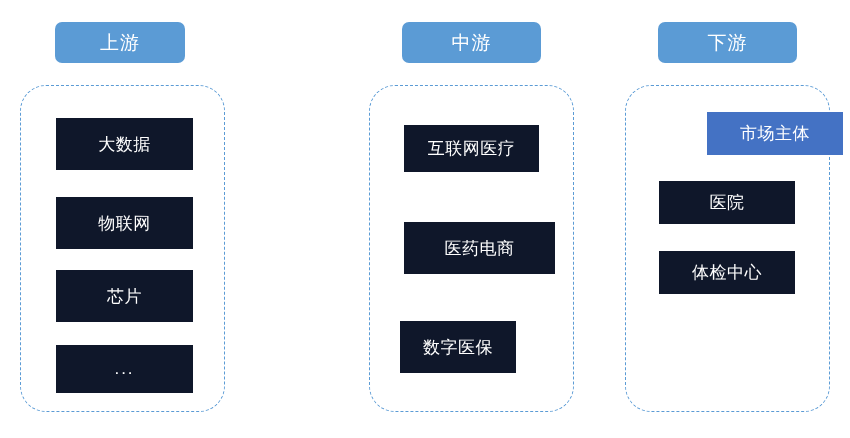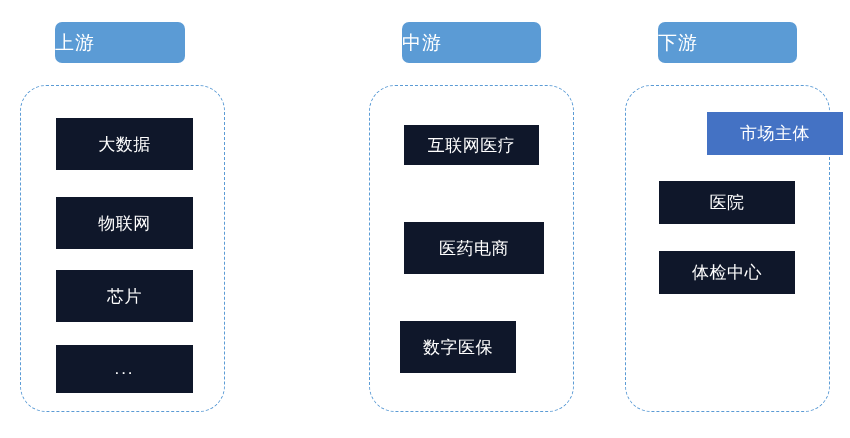--- a/index.html
+++ b/index.html
@@ -31,20 +31,21 @@
 
   
   .header-pill {
     position: absolute;
     height: 41px;
     border-radius: 7px;
     background: #5b9bd5;
     color: #ffffff;
     font-size: 19px;
     line-height: 41px;
+    text-align: center;
     letter-spacing: 1px;
     white-space: nowrap;
     box-sizing: border-box;
   }
 
   
   .dashed-box {
     position: absolute;
     border: 1.5px dashed #5b9bd5;
     border-radius: 26px;
@@ -83,22 +84,22 @@
       <div class="header-pill" style="left: 55px; top: 22px; width: 130px; height: 41px; line-height: 41px;">上游</div>
       <div class="dashed-box" style="left: 20px; top: 85px; width: 205px; height: 327px;"></div>
       <div class="item-box" style="left: 56px; top: 118px; width: 137px; height: 52px;">大数据</div>
       <div class="item-box" style="left: 56px; top: 197px; width: 137px; height: 52px;">物联网</div>
       <div class="item-box" style="left: 56px; top: 270px; width: 137px; height: 52px;">芯片</div>
       <div class="item-box ellipsis" style="left: 56px; top: 345px; width: 137px; height: 48px;">...</div>
     </div>
     <div class="column" style="left: 0px; width: 850px; margin-left: 44px;">
       <div class="header-pill" style="left: 358px; top: 22px; width: 139px; height: 41px; line-height: 41px;">中游</div>
       <div class="dashed-box" style="left: 325px; top: 85px; width: 205px; height: 327px;"></div>
-      <div class="item-box" style="left: 360px; top: 125px; width: 135px; height: 40px;">互联网医疗</div>
-      <div class="item-box" style="left: 360px; top: 222px; width: 140px; height: 52px;">医药电商</div>
+      <div class="item-box" style="left: 360px; top: 125px; width: 135px; height: 47px;">互联网医疗</div>
+      <div class="item-box" style="left: 360px; top: 222px; width: 151px; height: 52px;">医药电商</div>
       <div class="item-box" style="left: 356px; top: 321px; width: 116px; height: 52px; text-align: center;">数字医保</div>
     </div>
     <div class="column" style="left: 0px; width: 850px;">
       <div class="header-pill" style="left: 658px; top: 22px; width: 139px; height: 41px; line-height: 41px;">下游</div>
       <div class="dashed-box" style="left: 625px; top: 85px; width: 205px; height: 327px;"></div>
       <div class="item-box highlight" style="left: 659px; top: 112px; width: 136px; height: 43px;">市场主体</div>
       <div class="item-box" style="left: 659px; top: 181px; width: 136px; height: 43px;">医院</div>
       <div class="item-box" style="left: 659px; top: 251px; width: 136px; height: 43px;">体检中心</div>
     </div>
   </div>

